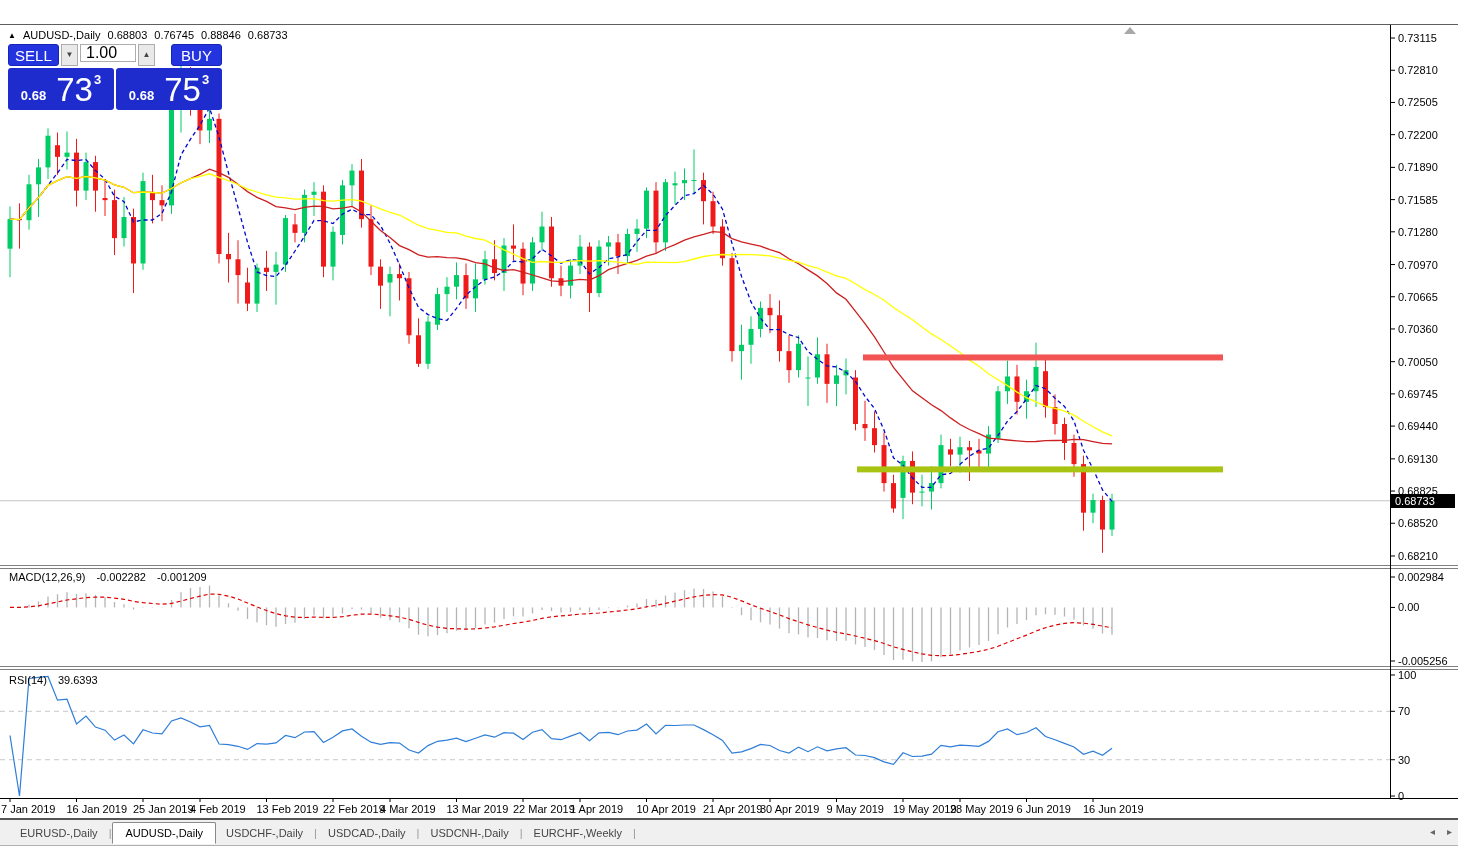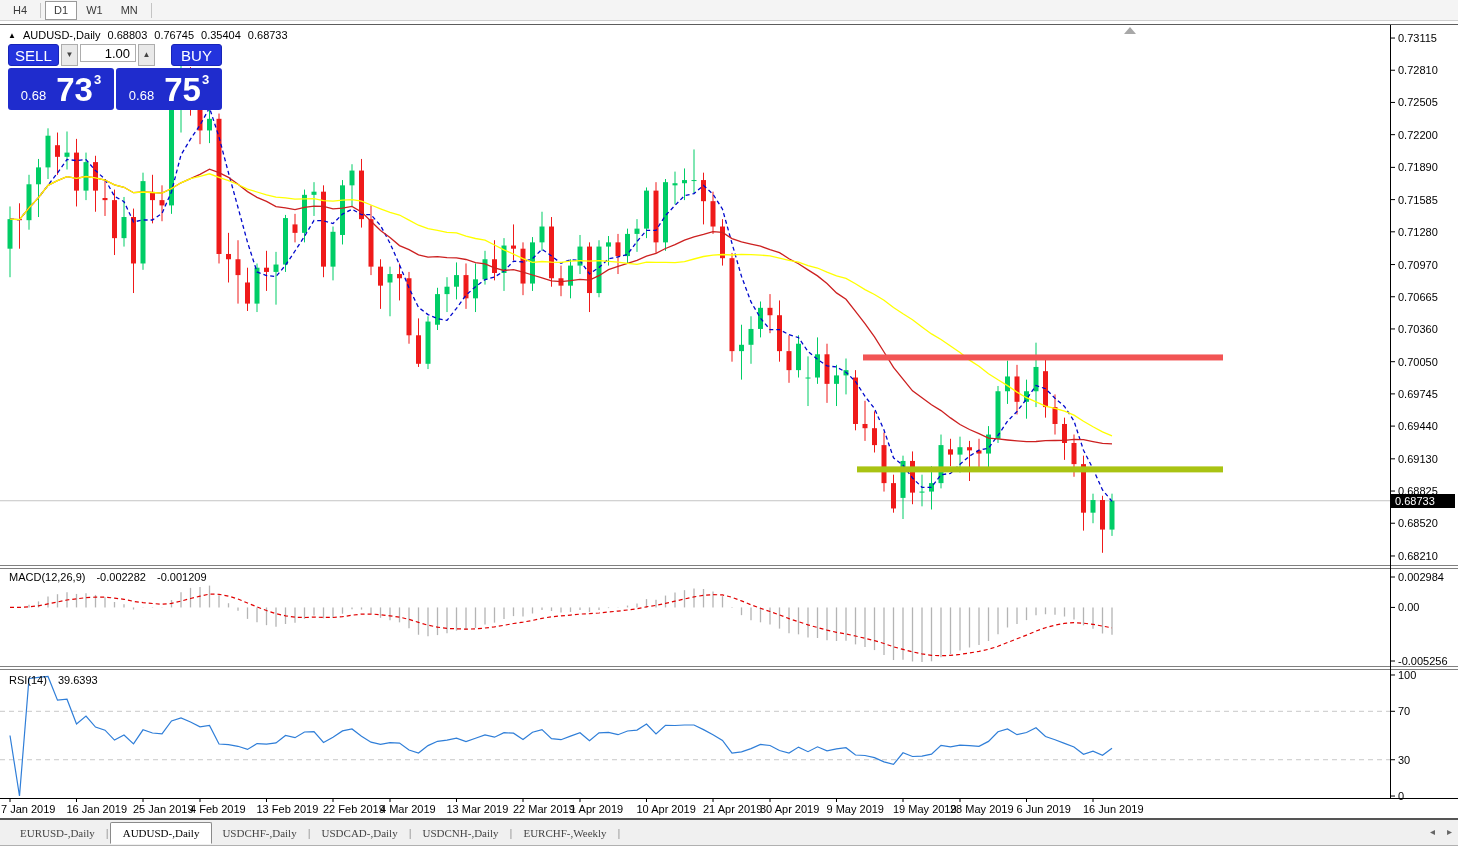--- a/index.html
+++ b/index.html
@@ -20,61 +20,53 @@
   .symline .tri{font-size:8px;color:#000;}
   
   .tpanel{position:absolute;left:8px;top:44px;width:214px;z-index:6;}
   .tprow1{display:flex;height:22px;margin-bottom:2px;}
   .bluebtn{background:#2333dd;color:#fff;font-size:15px;text-align:center;line-height:22px;
            border-radius:3px;border:1px solid #1724b8;box-sizing:border-box;}
   .sellbtn{width:54px;}
   .buybtn{width:54px;margin-left:16px;}
   .spinbtn{width:18px;background:#e9e9e9;border:1px solid #adadad;box-sizing:border-box;color:#444;
            font-size:8px;text-align:center;line-height:20px;margin-left:2px;}
-  .volinput{width:56px;border:1px solid #adadad;box-sizing:border-box;text-align:right;
-            font-family:"Liberation Sans",sans-serif;font-size:13px;padding:0 5px;margin-left:2px;height:18px;}
+  .volinput{width:56px;border:1px solid #adadad;box-sizing:border-box;
+            font-family:"Liberation Sans",sans-serif;font-size:16px;padding:0 5px;margin-left:2px;height:18px;}
   .tprow2{display:flex;height:42px;}
   .pricebox{flex:1;background:#1f2ccd;border-radius:3px;color:#fff;display:flex;align-items:flex-end;
             justify-content:center;position:relative;}
-  .pricebox .sm{font-size:13px;font-weight:400;padding-bottom:7px;}
-  .pricebox .big{font-size:33px;font-weight:700;line-height:40px;margin-left:10px;}
+  .pricebox .sm{font-size:13px;font-weight:700;padding-bottom:7px;}
+  .pricebox .big{font-size:33px;font-weight:400;line-height:40px;margin-left:10px;}
   .pricebox .sup{font-size:13px;font-weight:700;align-self:flex-start;margin-top:4px;margin-left:1px;}
   .pricebox.left{margin-right:2px;}
   
   .indlabel{position:absolute;left:9px;display:flex;gap:11px;z-index:4;}
   
   .pricetag{position:absolute;left:1391px;width:60px;height:14px;background:#000;color:#fff;
             line-height:14px;padding-left:4px;z-index:4;}
   
   .shiftmark{position:absolute;left:1124px;top:27px;width:0;height:0;z-index:3;
              border-left:6px solid transparent;border-right:6px solid transparent;border-bottom:7px solid #a8a8a8;}
   
   .winbottom{position:absolute;left:0;top:818px;width:1458px;height:2px;background:#555;}
   .tabbar{position:absolute;left:0;top:820px;width:1458px;height:26px;background:#f0f0f0;
           border-bottom:1px solid #b0b0b0;display:flex;align-items:center;padding-left:10px;box-sizing:border-box;}
-  .tab{padding:4px 10px;color:#444;cursor:default;font-family:Liberation Serif, serif;}
+  .tab{padding:4px 10px;color:#444;cursor:default;}
   .tab.active{background:#fff;border:1px solid #8a8a8a;border-bottom:1px solid #fff;color:#000;
               border-radius:2px 2px 0 0;padding:4px 12px;}
   .tabsep{color:#999;margin:0 1px;}
   .tabscroll{position:absolute;right:6px;top:826px;display:flex;gap:12px;color:#666;font-size:10px;z-index:5;}
   .tabscroll span{cursor:default;}
 </style>
 </head>
 <body>
 
 <div class="screen">
 
-  <div class="toolbar" id="toolbar">
-      <div class="tfbtn">H4</div>
-      <div class="tbsep"></div>
-      <div class="tfbtn active">D1</div>
-      <div class="tfbtn">W1</div>
-      <div class="tfbtn">MN</div>
-      <div class="tbsep"></div>
-    </div>
   <div class="chart-topline"></div>
 
   <svg id="cv" width="1458" height="849">
       <g>
         <line x1="0" y1="565.5" x2="1458" y2="565.5" stroke="#808080" stroke-width="1"></line>
         <line x1="0" y1="568.5" x2="1458" y2="568.5" stroke="#808080" stroke-width="1"></line>
         <line x1="0" y1="666.5" x2="1458" y2="666.5" stroke="#808080" stroke-width="1"></line>
         <line x1="0" y1="669.5" x2="1458" y2="669.5" stroke="#808080" stroke-width="1"></line>
         <line x1="0" y1="798.5" x2="1458" y2="798.5" stroke="#000000" stroke-width="1"></line>
         <line x1="1390.5" y1="25" x2="1390.5" y2="798" stroke="#000" stroke-width="1"></line>
@@ -554,21 +546,21 @@
         <line x1="1093" y1="798" x2="1093" y2="802" stroke="#000" stroke-width="1"></line>
         <text x="1083" y="813">16 Jun 2019</text>
       </g>
     </svg>
 
   <div class="symline">
     <span class="tri">▲</span>
     <span>AUDUSD-,Daily</span>
     <span>0.68803</span>
     <span>0.76745</span>
-    <span>0.35404</span>
+    <span>0.88846</span>
     <span>0.68733</span>
   </div>
 
   <div class="tpanel">
     <div class="tprow1">
       <div class="bluebtn sellbtn">SELL</div>
       <div class="spinbtn">▼</div>
       <input class="volinput" value="1.00" style="">
       <div class="spinbtn">▲</div>
       <div class="bluebtn buybtn">BUY</div>

